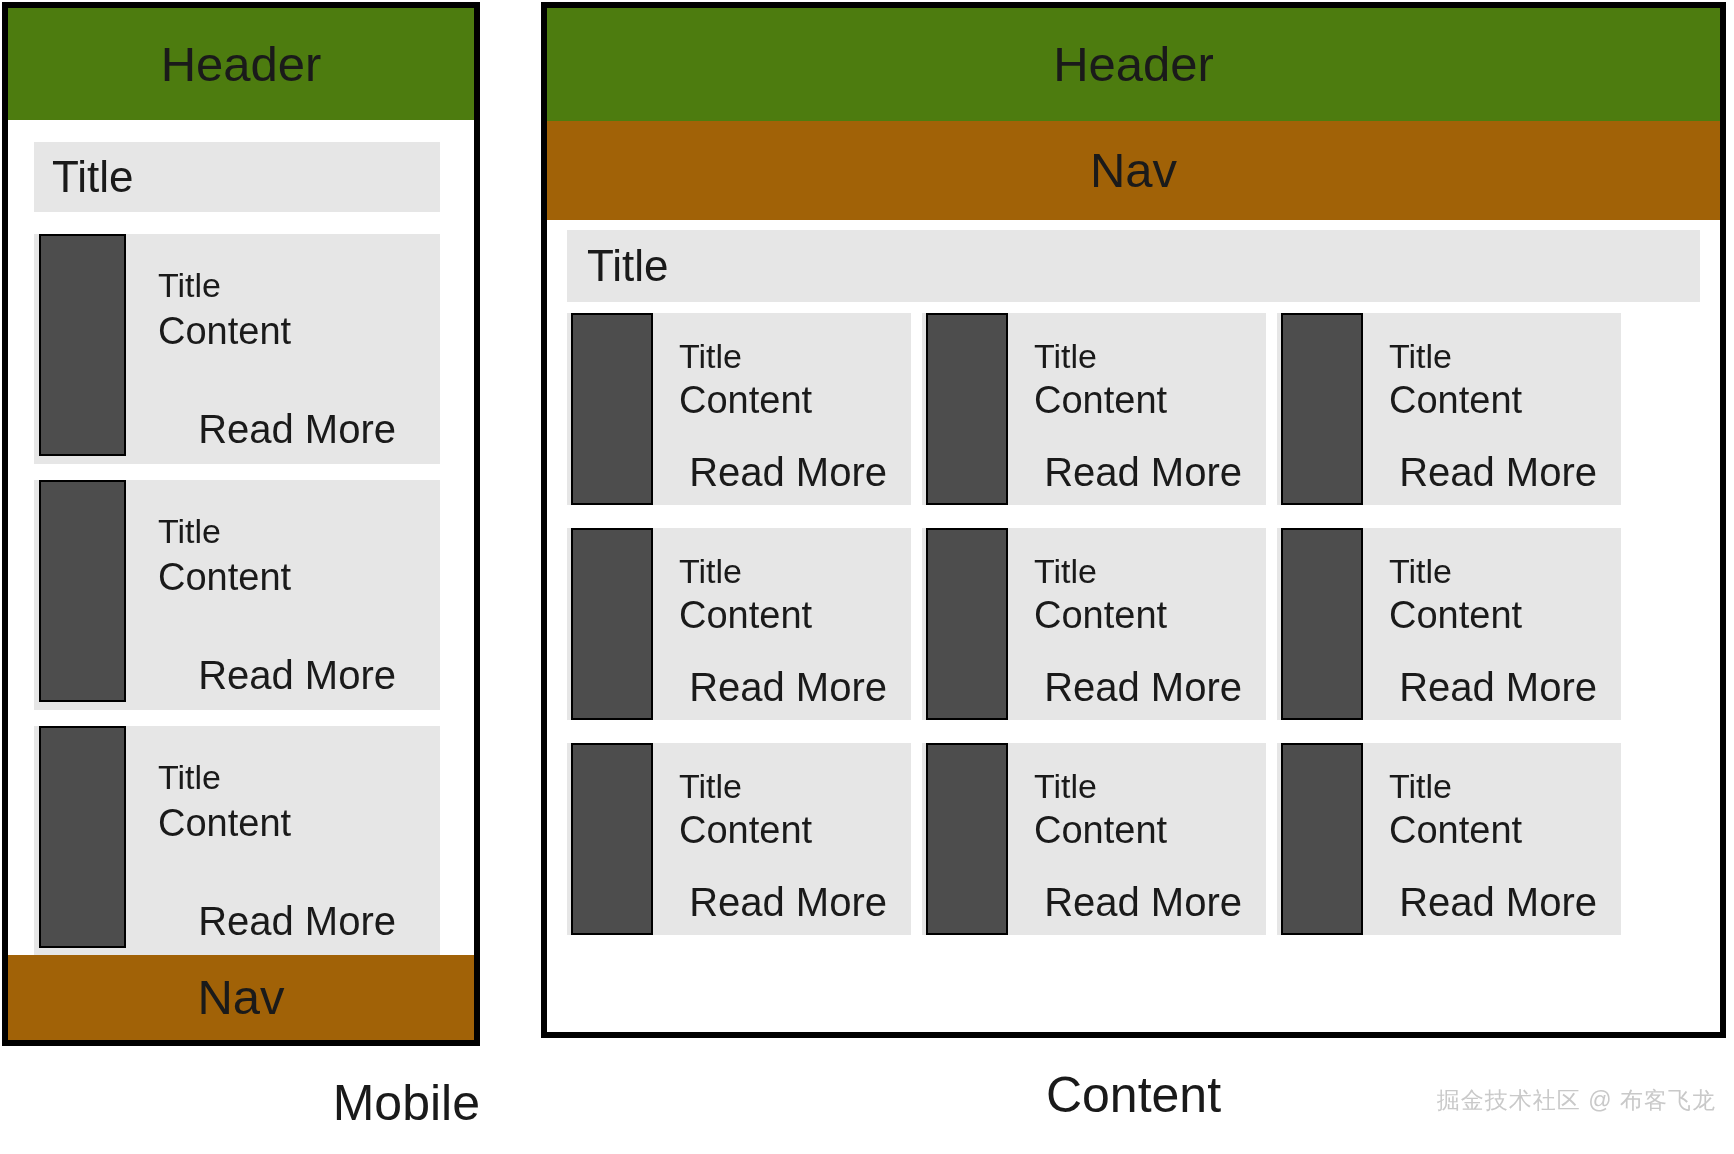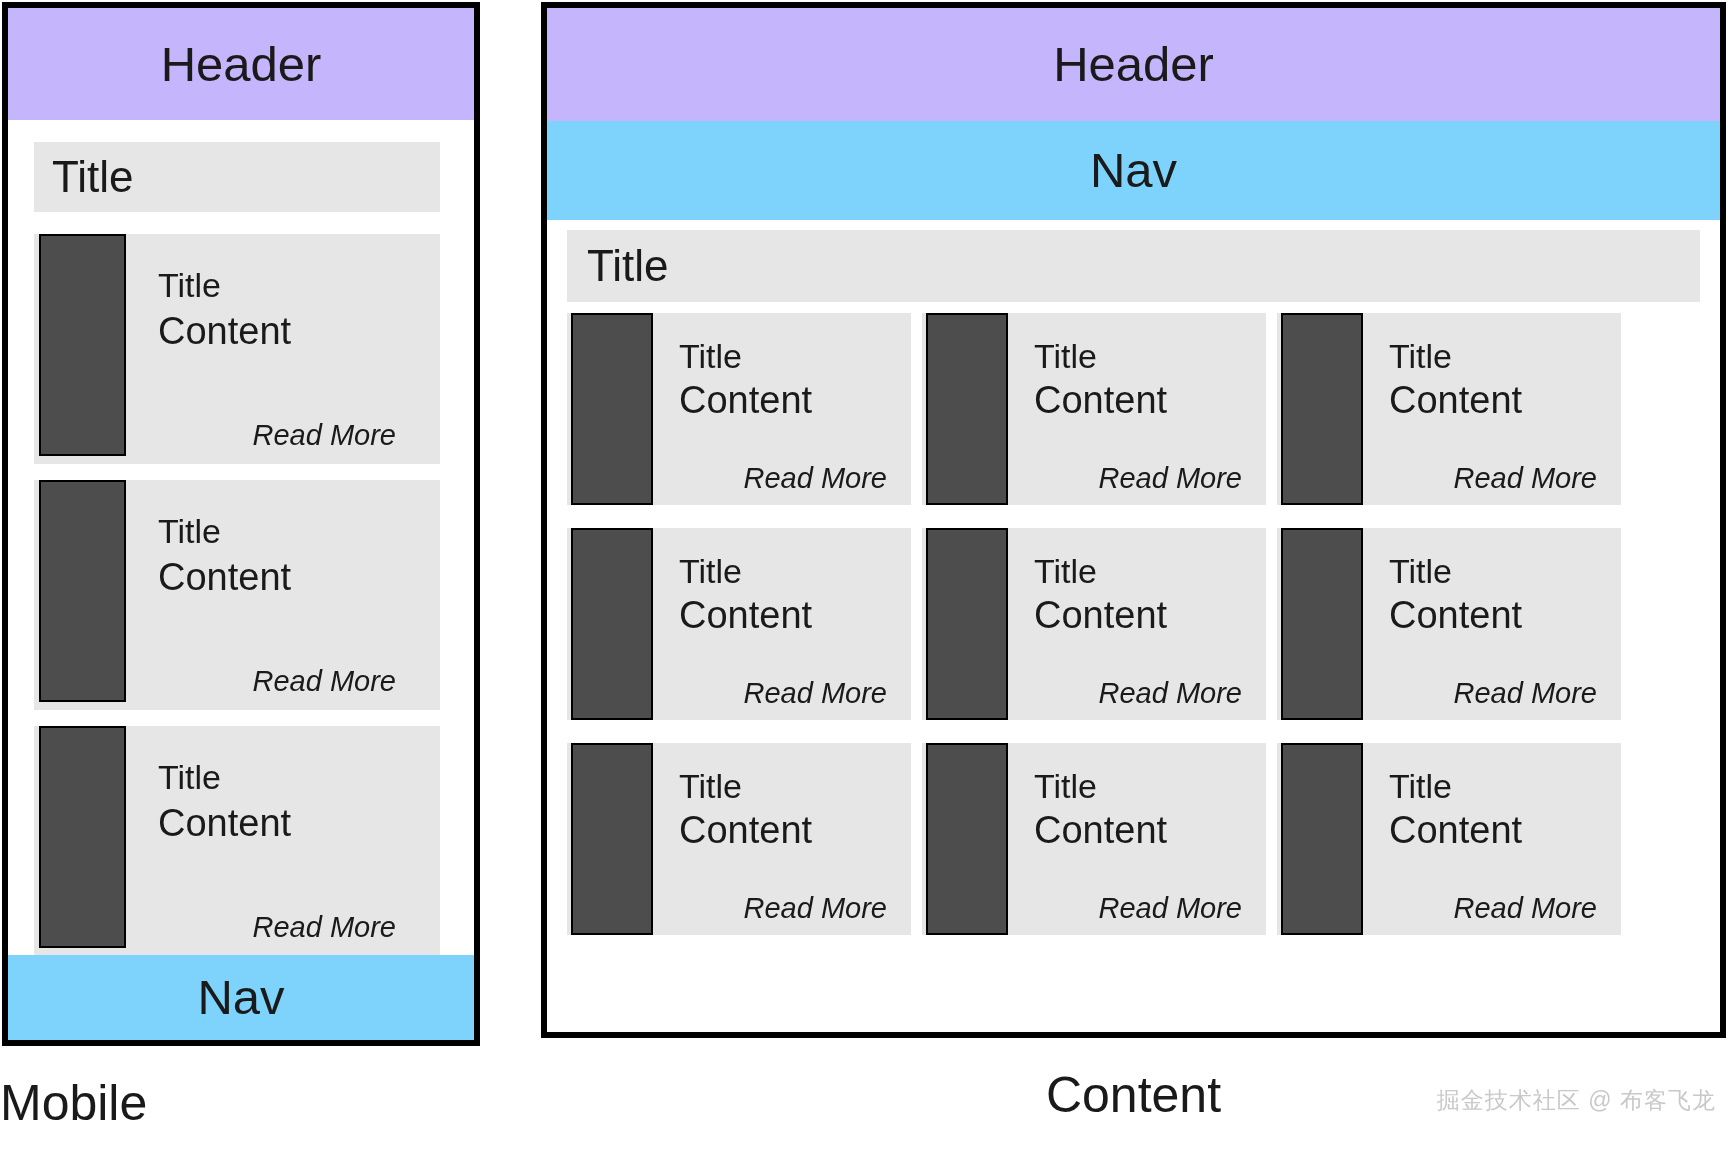--- a/index.html
+++ b/index.html
@@ -34,28 +34,28 @@
 
   #desktop-panel {
     left: 541px;
     top: 2px;
     width: 1185px;
     height: 1036px;
   }
 
   
   .bar-header {
-    background: #c4b5fd;
+    background: #4d7c0f;
     display: flex;
     align-items: center;
     justify-content: center;
     box-sizing: border-box;
   }
   .bar-nav {
-    background: #7dd3fc;
+    background: #a16207;
     display: flex;
     align-items: center;
     justify-content: center;
     box-sizing: border-box;
   }
   .bar-title {
     background: #e6e6e6;
     display: flex;
     align-items: center;
     box-sizing: border-box;
@@ -101,25 +101,24 @@
     font-size: 34px;
     line-height: 1.05;
     white-space: nowrap;
   }
   .card-content {
     font-size: 38px;
     line-height: 1.05;
     white-space: nowrap;
   }
   .card-readmore {
-    font-size: 29px;
+    font-size: 40px;
     line-height: 1.05;
     align-self: flex-end;
     white-space: nowrap;
-    font-style: italic;
   }
 
   
   #mobile-header {
     position: absolute;
     left: 0; top: 0;
     width: 466px;
     height: 112px;
   }
   #mobile-title {
@@ -212,21 +211,21 @@
     position: absolute;
     font-size: 50px;
     line-height: 1;
     color: #1a1a1a;
     white-space: nowrap;
   }
   #caption-mobile {
     left: 0;
     top: 1078px;
     width: 480px;
-    text-align: left;
+    text-align: right;
   }
   #caption-desktop {
     left: 541px;
     top: 1070px;
     width: 1185px;
     text-align: center;
   }
 
   #watermark {
     position: absolute;

